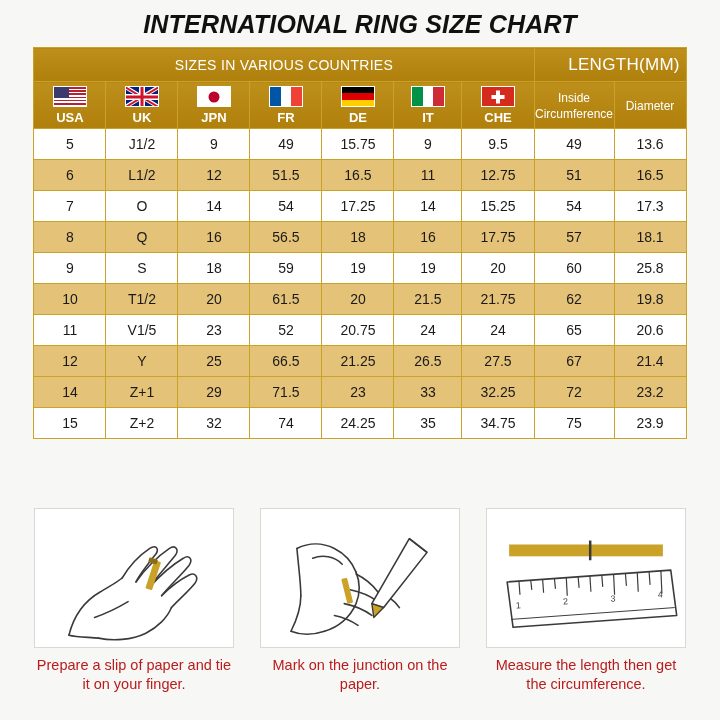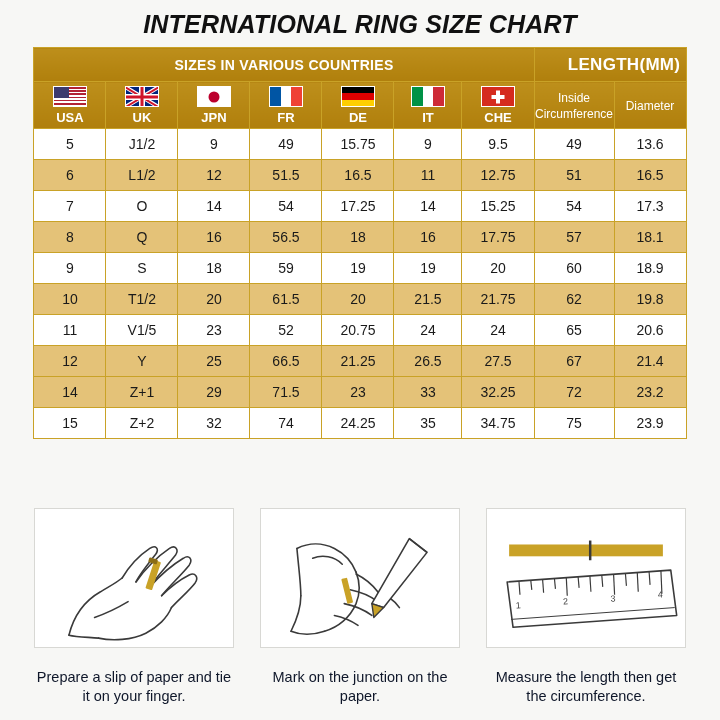--- a/index.html
+++ b/index.html
@@ -39,21 +39,21 @@
     border: 1px solid #c9a227;
     text-align: center;
     vertical-align: middle;
     font-size: 14px;
     padding: 0;
   }
   .hdr-gold {
     background: #b8860b;
     background: linear-gradient(180deg,#bd8f1b 0%, #b07f0c 100%);
     color: #ffffff;
-    font-weight: bold;
+    font-weight: normal;
     font-size: 19px;
     height: 34px;
     letter-spacing: 0.3px;
     margin-top: 44px;
   }
   .hdr-gold.small {
     font-size: 17px;
     padding-left: 28px;
   }
   .flagrow td {
@@ -146,25 +146,25 @@
   }
   .panel { width: 200px; }
   .panel .art {
     width: 200px;
     height: 140px;
     border: 1px solid #d8d8d4;
     background: #ffffff;
     display: block;
   }
   .panel .cap {
-    margin-top: 20px;
+    margin-top: 8px;
     text-align: center;
     font-size: 14.5px;
     line-height: 19px;
-    color: #0f172a;
+    color: #b91c1c;
   }
 </style>
 </head>
 <body>
 
 <div class="page">
 
   <div class="title">INTERNATIONAL RING SIZE CHART</div>
 
   <table class="chart">
@@ -299,21 +299,21 @@
         </tr>
         <tr class="odd">
           <td>9</td>
           <td>S</td>
           <td>18</td>
           <td>59</td>
           <td>19</td>
           <td>19</td>
           <td>20</td>
           <td>60</td>
-          <td>18.9</td>
+          <td>25.8</td>
         </tr>
         <tr class="even">
           <td>10</td>
           <td>T1/2</td>
           <td>20</td>
           <td>61.5</td>
           <td>20</td>
           <td>21.5</td>
           <td>21.75</td>
           <td>62</td>

